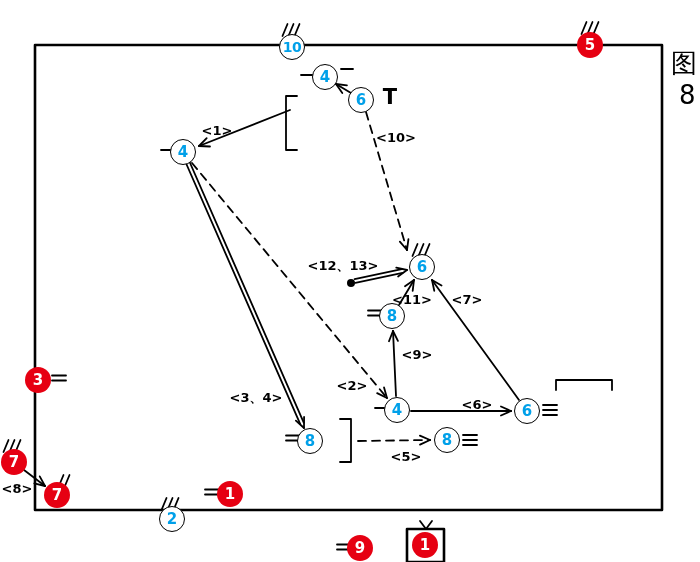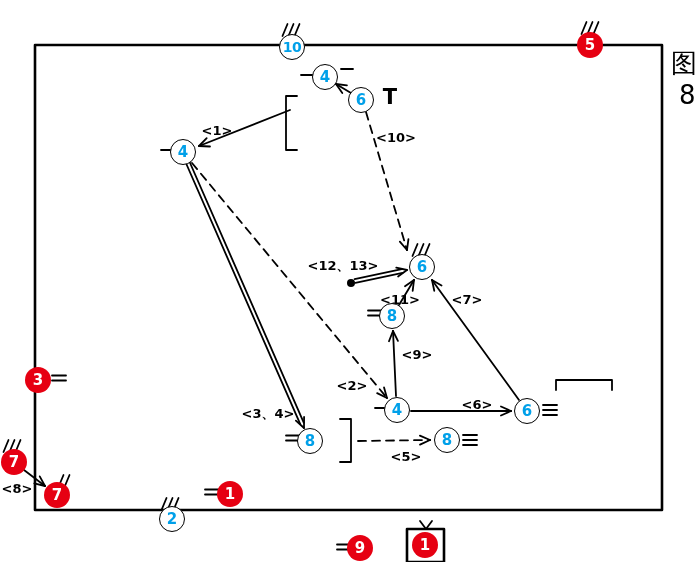--- a/index.html
+++ b/index.html
@@ -185,23 +185,23 @@
     <div class="node white" style="left: 297px; top: 428px;">8</div>
     <div class="node white" style="left: 434px; top: 427px;">8</div>
     <div class="node red" style="left: 1px; top: 449px;">7</div>
     <div class="node red" style="left: 44px; top: 482px;">7</div>
     <div class="node red" style="left: 217px; top: 481px;">1</div>
     <div class="node white" style="left: 159px; top: 506px;">2</div>
     <div class="node red" style="left: 347px; top: 535px;">9</div>
     <div class="node red" style="left: 412px; top: 532px;">1</div>
     <div class="lbl" style="left: 217px; top: 130px;">&lt;1&gt;</div>
     <div class="lbl" style="left: 352px; top: 385px;">&lt;2&gt;</div>
-    <div class="lbl" style="left: 256px; top: 414px; margin-left: 12px;">&lt;3、4&gt;</div>
+    <div class="lbl" style="left: 256px; top: 398px;">&lt;3、4&gt;</div>
     <div class="lbl" style="left: 406px; top: 456px;">&lt;5&gt;</div>
     <div class="lbl" style="left: 477px; top: 404px;">&lt;6&gt;</div>
     <div class="lbl" style="left: 467px; top: 299px;">&lt;7&gt;</div>
     <div class="lbl" style="left: 17px; top: 488px;">&lt;8&gt;</div>
     <div class="lbl" style="left: 417px; top: 354px;">&lt;9&gt;</div>
     <div class="lbl" style="left: 366px; top: 137px; margin-left: 30px;">&lt;10&gt;</div>
-    <div class="lbl" style="left: 400px; top: 299px;">&lt;11&gt;</div>
+    <div class="lbl" style="left: 412px; top: 299px;">&lt;11&gt;</div>
     <div class="lbl" style="left: 343px; top: 266px;">&lt;12、13&gt;</div>
     <div class="lbl coach" style="left: 390px; top: 97px;">T</div>
   </div>
 
 </body></html>

